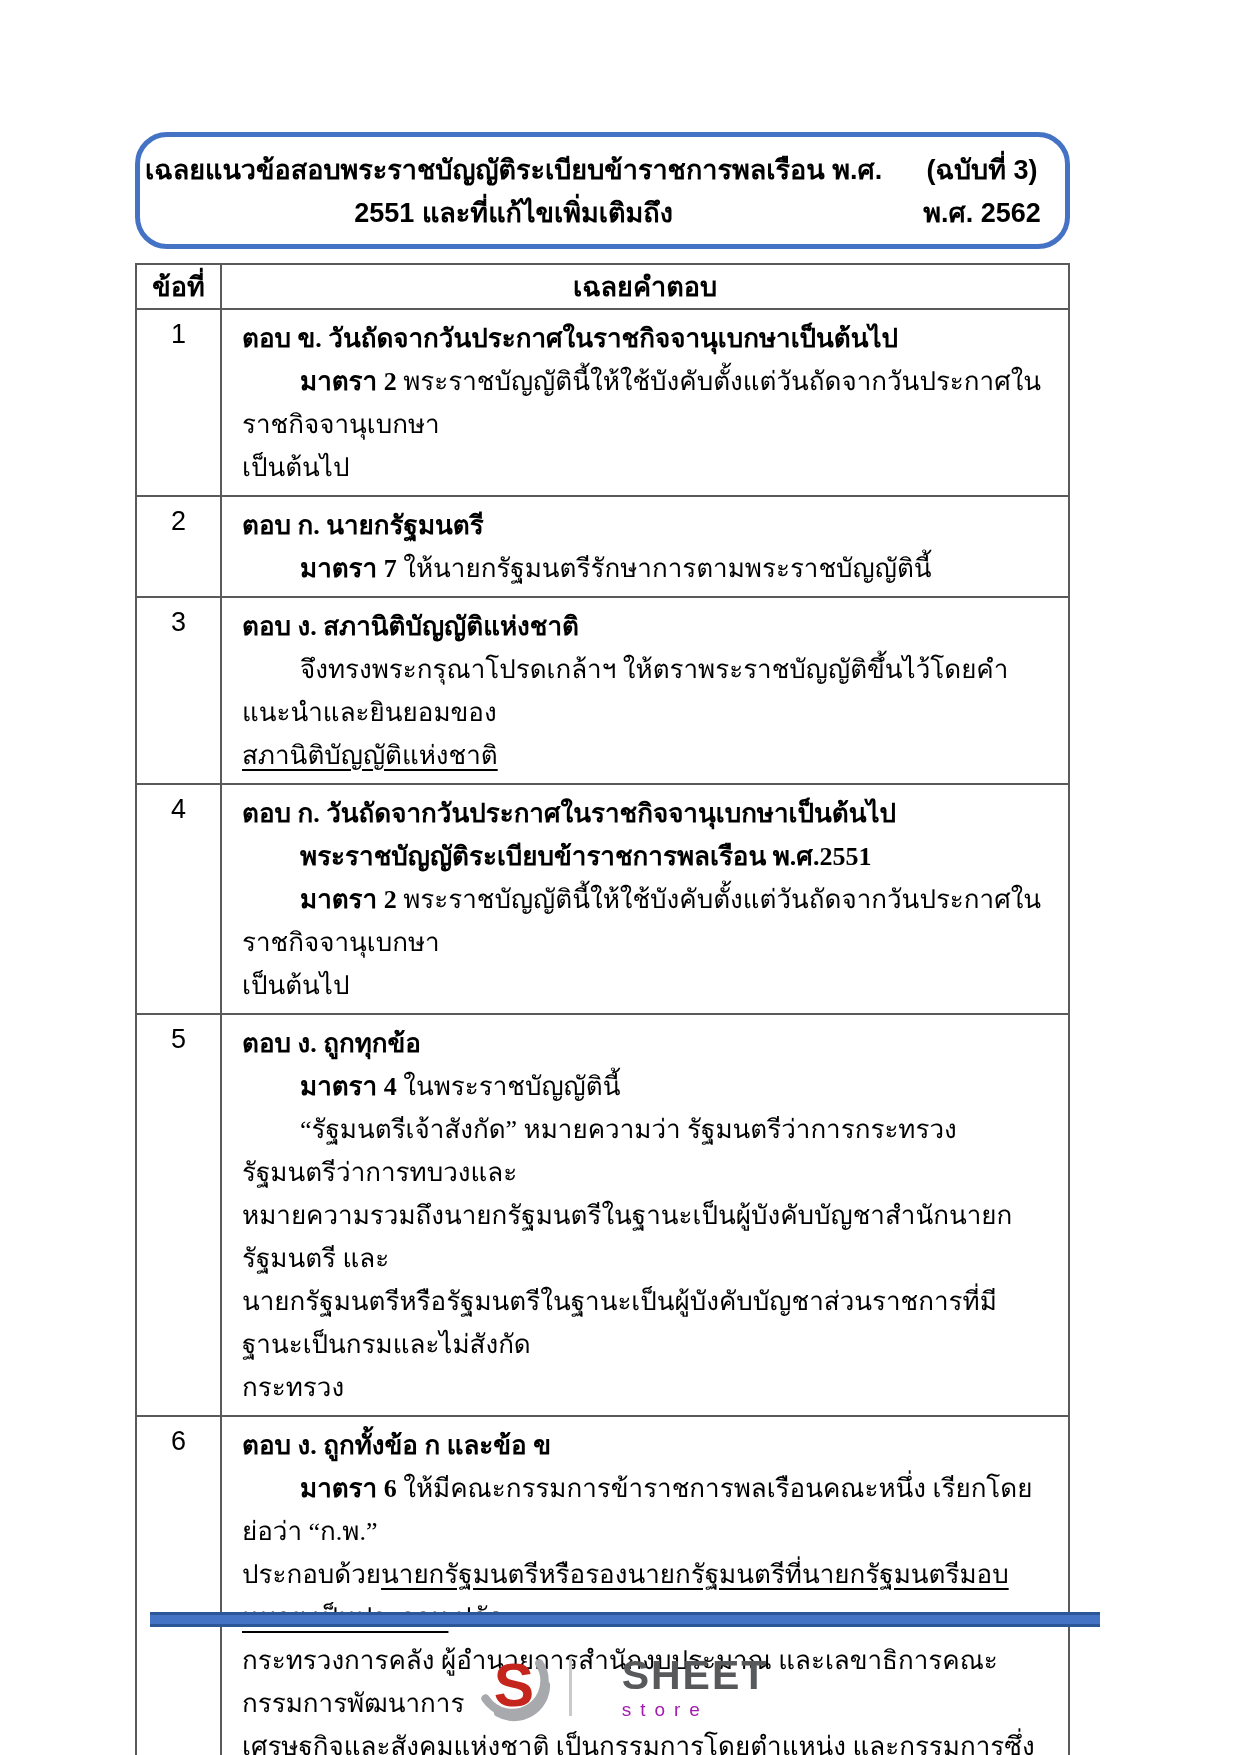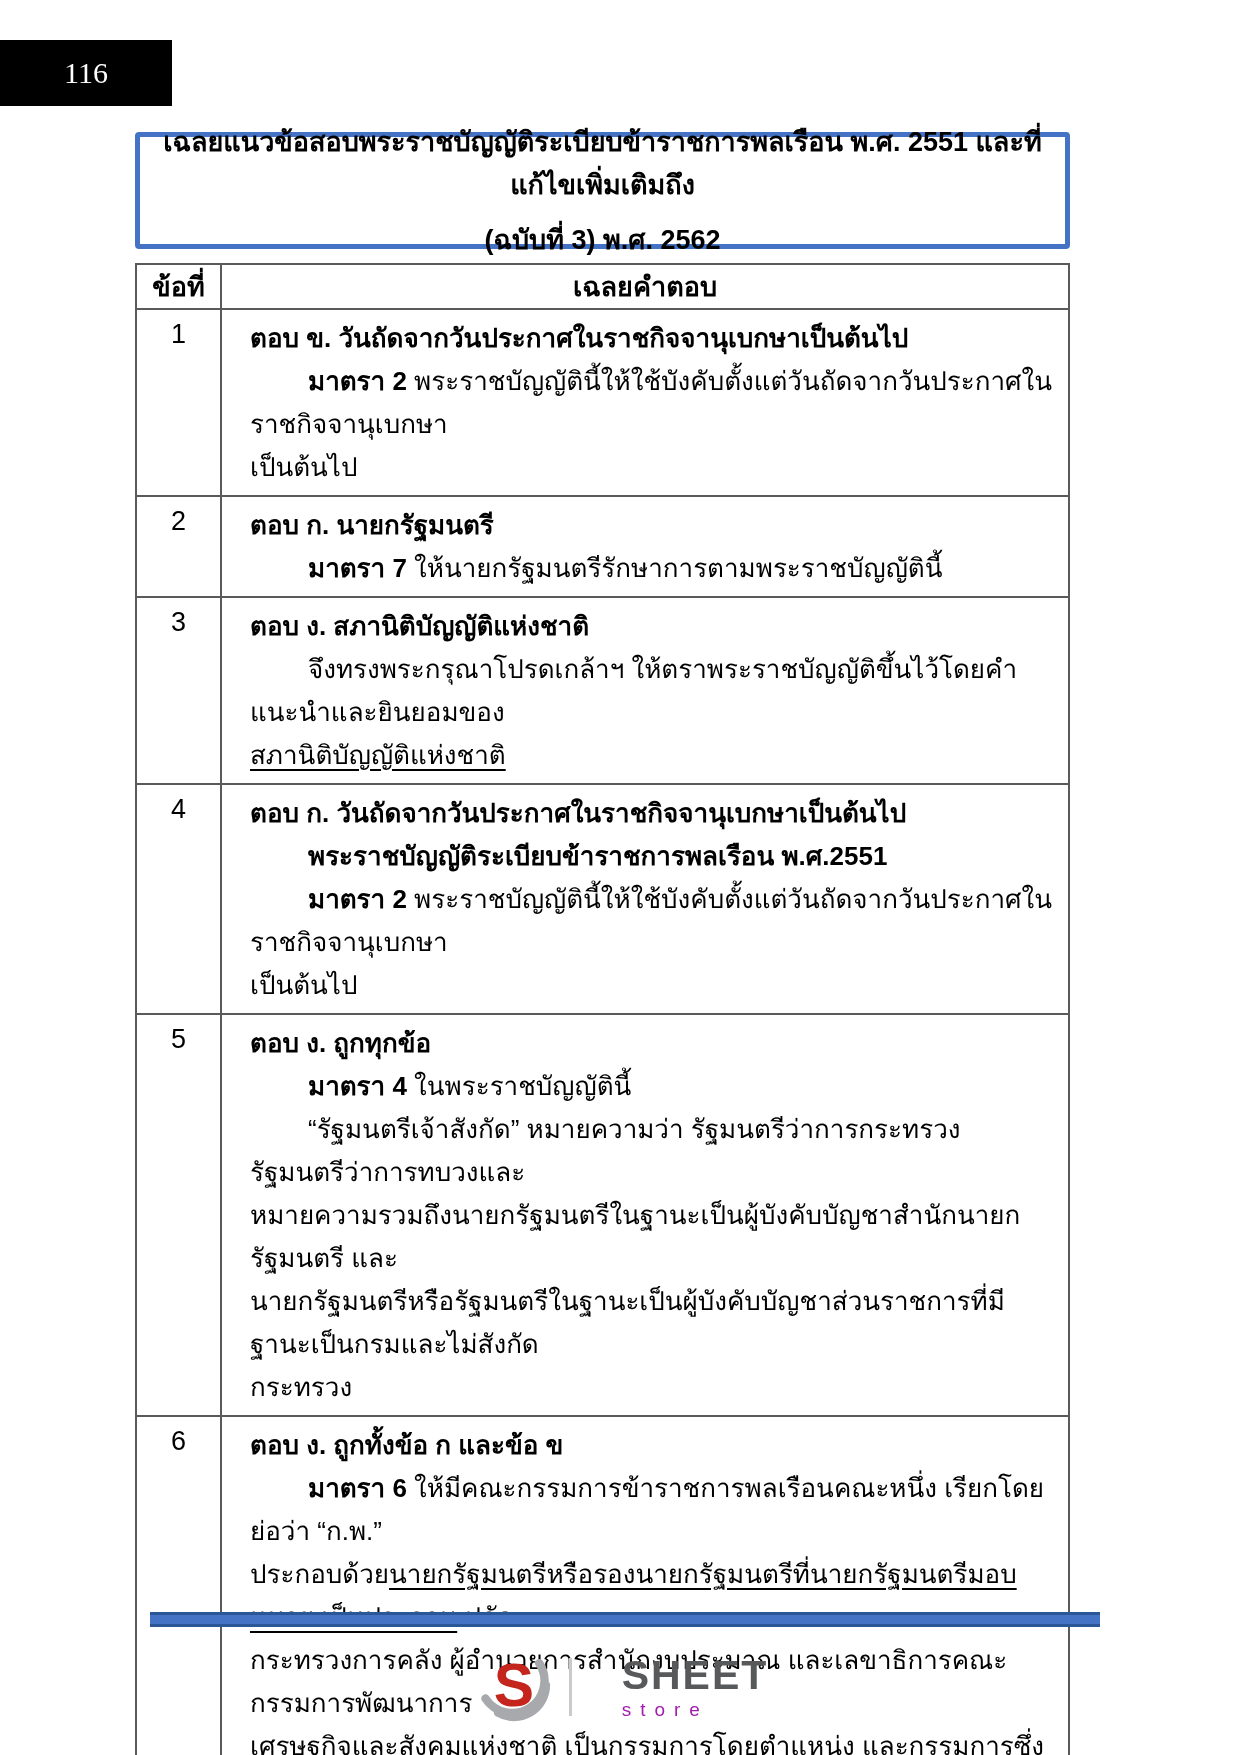--- a/index.html
+++ b/index.html
@@ -31,22 +31,22 @@
     display:flex; align-items:center; justify-content:center;
     font-size:25px;
     letter-spacing:0.2px;
   }
   
   .title-box{
     position:absolute; left:135px; top:132px;
     width:935px; height:117px;
     box-sizing:border-box;
     border:5px solid #4472C4;
-    border-radius:4px;
-    display:flex; flex-direction:column; align-items:center; justify-content:center;
+    border-radius:32px;
+    display:flex; flex-direction:row; align-items:center; justify-content:center;
     gap:12px;
     text-align:center;
     font-weight:bold;
     font-size:27px;
   }
   
   table.answers{
     position:absolute; left:135px; top:263px;
     width:935px;
     border-collapse:collapse;
@@ -65,22 +65,23 @@
   }
   col.c-no{width:85px;}
   td.cell-no{
     text-align:center;
     vertical-align:top;
     padding-top:9px;
     font-size:27px;
   }
   td.cell-ans{
     vertical-align:top;
-    padding:7px 14px 6px 28px;
+    padding:7px 14px 6px 20px;
     font-size:26px;
+    font-family:Liberation Serif, serif;
   }
   .ans-line{line-height:43px; white-space:normal;}
   .ans-line.indent{text-indent:58px;}
   .b{font-weight:bold;}
   .u{text-decoration:underline; text-underline-offset:5px;}
   
   .bottom-bar{
     position:absolute; left:150px; top:1612px;
     width:950px; height:9px;
     background:#4472C4;
@@ -103,23 +104,20 @@
   }
   .logo-sub{
     font-size:19px; color:#a21caf; letter-spacing:9px; margin-top:4px;
   }
 </style>
 </head>
 <body>
 
 <div class="page">
 
-  <div class="pagenum-box">
-    <span>116</span>
-  </div>
 
 
   <div class="title-box">
     <div>เฉลยแนวข้อสอบพระราชบัญญัติระเบียบข้าราชการพลเรือน พ.ศ. 2551 และที่แก้ไขเพิ่มเติมถึง</div>
     <div>(ฉบับที่ 3) พ.ศ. 2562</div>
   </div>
 
   <table class="answers">
     <colgroup>
         <col class="c-no">

